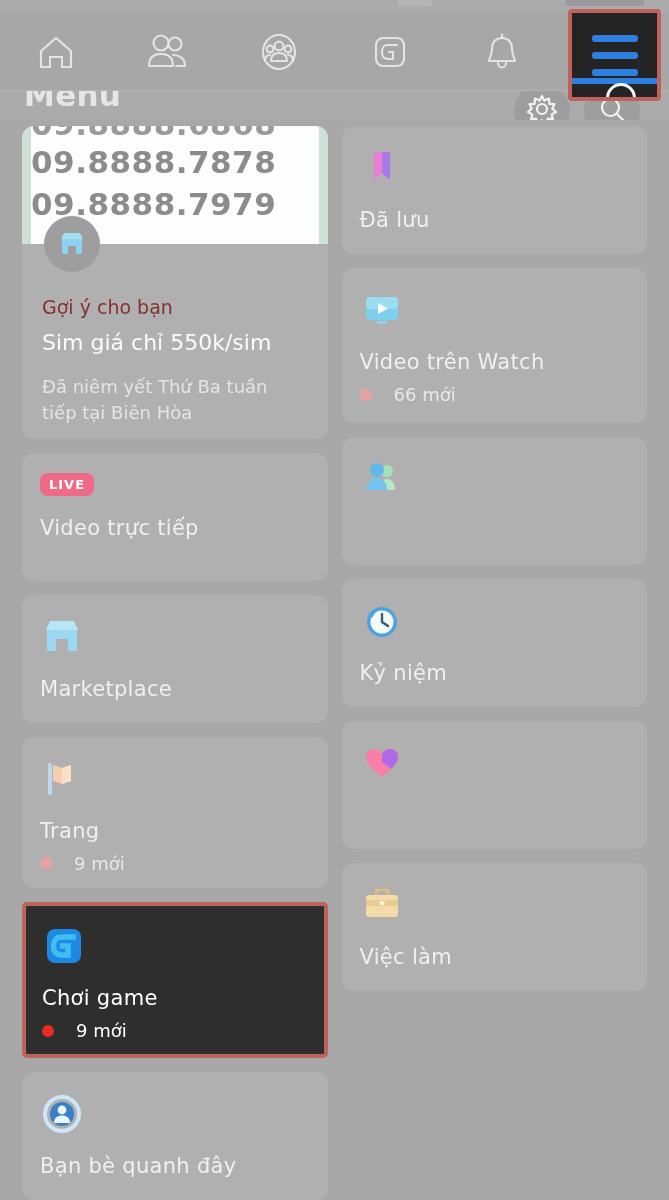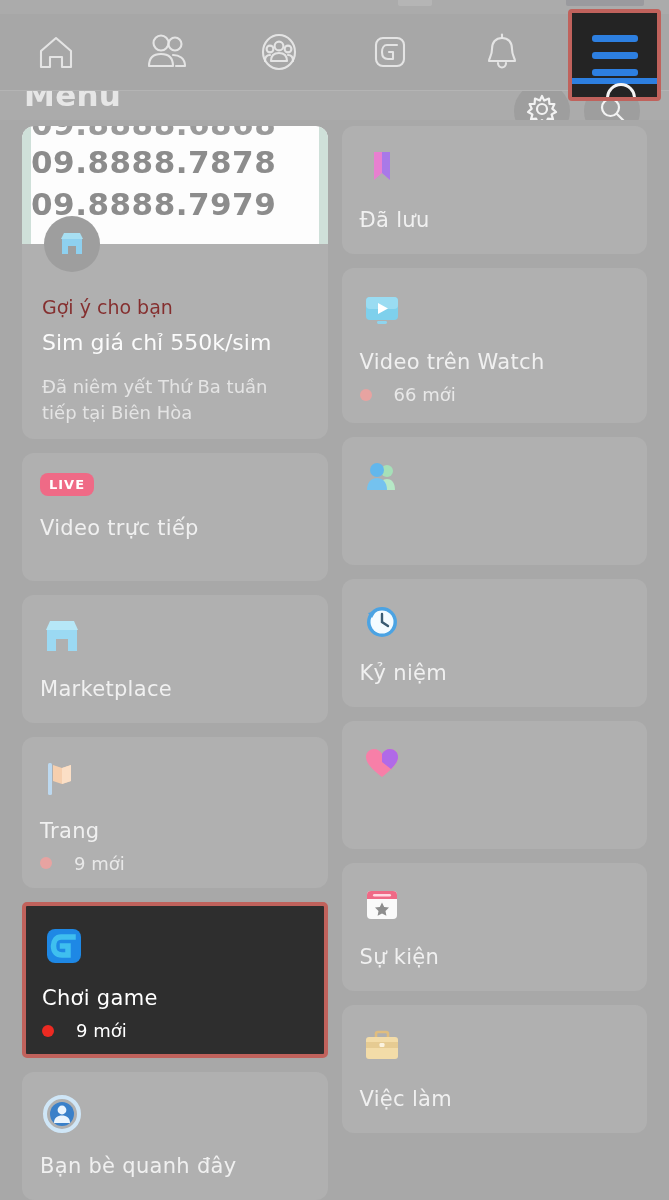--- a/index.html
+++ b/index.html
@@ -495,31 +495,20 @@
 
       <div class="card">
         <span class="card-icon">
           <svg width="44" height="44" viewBox="0 0 44 44">
             <path d="M22 36 C10 27 6 21 6 16 C6 11 10 8 14 8 C17.5 8 20.5 10 22 13 C23.5 10 26.5 8 30 8 C34 8 38 11 38 16 C38 21 34 27 22 36 Z" fill="#f77fa8"></path>
             <path d="M22 13 C23.5 10 26.5 8 30 8 C34 8 38 11 38 16 C38 19.5 36 23 31 28 L22 21 Z" fill="#b06ae8"></path>
           </svg>
         </span>
       </div>
 
-      <div class="card">
-        <span class="card-icon">
-          <svg width="44" height="44" viewBox="0 0 44 44">
-            <rect x="7" y="8" width="30" height="28" rx="4" fill="#fafafa"></rect>
-            <path d="M7 12 A4 4 0 0 1 11 8 L33 8 A4 4 0 0 1 37 12 L37 16 L7 16 Z" fill="#ef6a86"></path>
-            <rect x="13" y="11" width="18" height="2.4" rx="1.2" fill="#ffd9e2"></rect>
-            <path d="M22 19.5 L24.2 24 L29 24.6 L25.5 28 L26.4 32.8 L22 30.4 L17.6 32.8 L18.5 28 L15 24.6 L19.8 24 Z" fill="#8e8e8e"></path>
-          </svg>
-        </span>
-        <div class="card-label">Sự kiện</div>
-      </div>
 
       <div class="card">
         <span class="card-icon">
           <svg width="44" height="44" viewBox="0 0 44 44">
             <path d="M16 12 L16 9 A2 2 0 0 1 18 7 L26 7 A2 2 0 0 1 28 9 L28 12" fill="none" stroke="#e0bd7e" stroke-width="2.6"></path>
             <rect x="6" y="12" width="32" height="22" rx="3" fill="#f3dca8"></rect>
             <rect x="6" y="17" width="32" height="6" fill="#e6cb92"></rect>
             <rect x="19.5" y="18" width="5" height="4" rx="1.2" fill="#fbf3df"></rect>
           </svg>
         </span>

